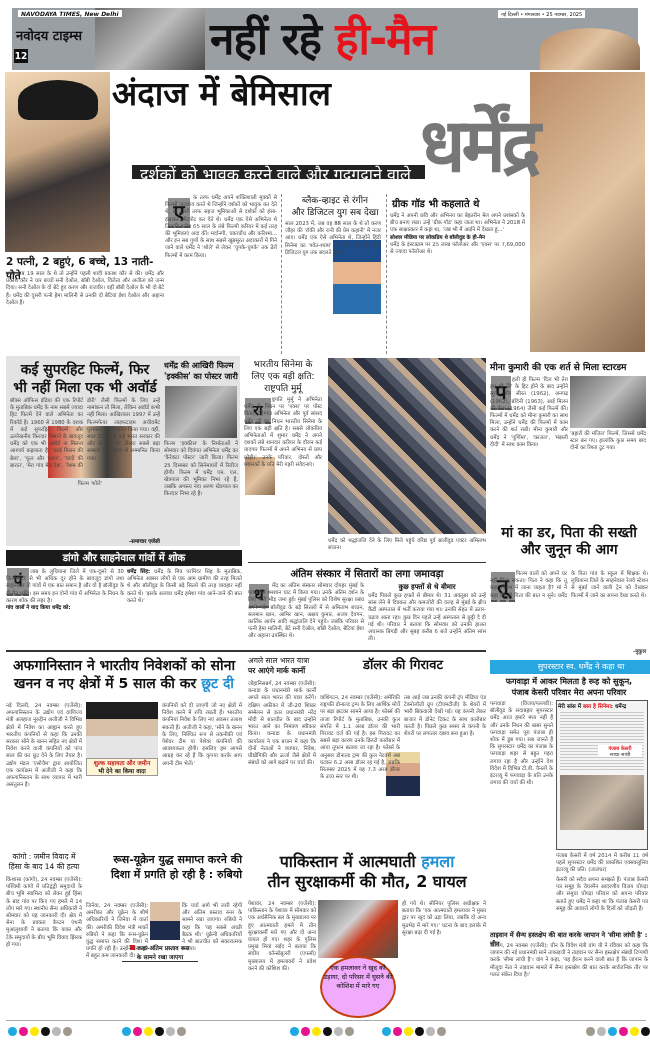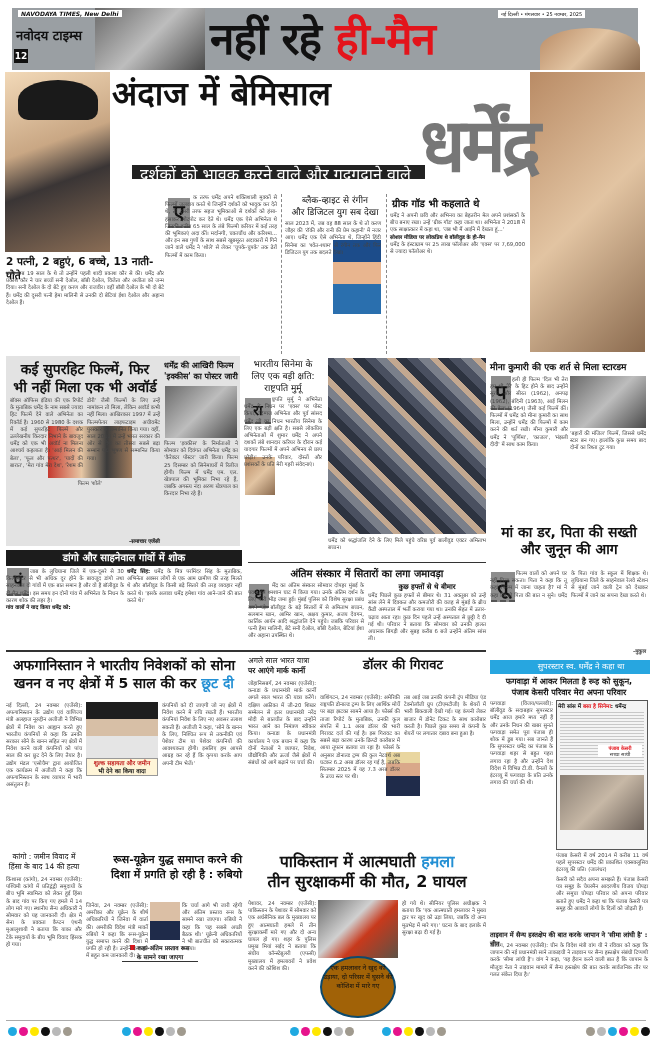--- a/index.html
+++ b/index.html
@@ -23,21 +23,21 @@
 .txt{font-size:5.3px;line-height:7.2px;color:#444;text-align:justify}
 .drop{background:#8d8d8d;color:#111;font-weight:bold;text-align:center;border-bottom:2px dashed #555}
 .box-gray{background:#e3e3e3}
 .dark-bar{background:#1c1c1c;color:#fff;text-align:center;font-weight:bold}
 .cyan-bar{background:#27a6e0;color:#fff;text-align:center}
 .rule{background:#333}
 .vrule{border-left:1px dashed #888}
 .reg{display:flex;gap:2px;align-items:center}
 .dot{width:9px;height:9px;border-radius:50%}
 .c{background:#1fa9e1}.m{background:#e6138c}.y{background:#ffe700}.k{background:#111}.g1{background:#b9b9b9}.g2{background:#a09a8e}
-.circle{border-radius:50%;background:#a16207;border:2px solid #0c4a6e;text-align:center;font-size:9px;line-height:12px;color:#111}
+.circle{border-radius:50%;background:#f0abfc;border:2px solid #c2410c;text-align:center;font-size:9px;line-height:12px;color:#111}
 .blue{color:#2490d4}
 </style>
 </head>
 <body>
 
 <div class="abs mast"></div>
 <div class="abs photo bw" style="left:95px;top:8px;width:110px;height:62px"></div>
 <div class="abs photo warm" style="left:540px;top:28px;width:100px;height:42px;border-radius:50% 50% 0 0"></div>
 <div class="abs mast-pub">NAVODAYA TIMES, New Delhi</div>
 <div class="abs mast-brand">नवोदय टाइम्स</div>

